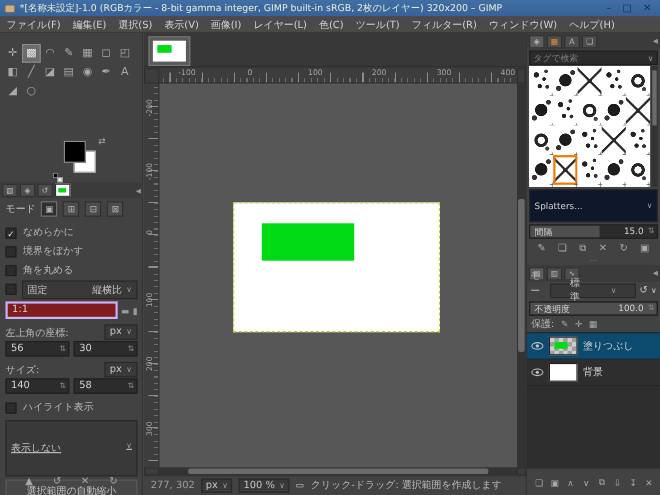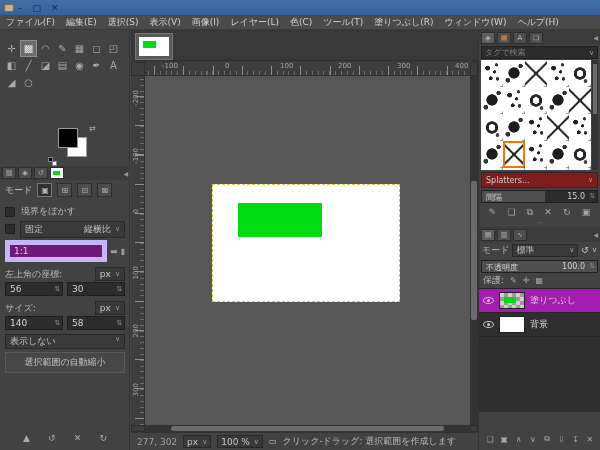--- a/index.html
+++ b/index.html
@@ -40,30 +40,30 @@
   .opt-title { color:#dcdcdc; padding:1px 2px 4px; }
   .mode-row { display:flex; align-items:center; gap:5px; padding:1px 2px 6px; }
   .mode-btn { width:15px; height:14px; background:#4c4c4c; border:1px solid #2d2d2d; color:#b5b5b5; font-size:8px; display:flex; align-items:center; justify-content:center; }
   .mode-btn.active { background:#2f2f2f; border:1px solid #777; }
   .cbrow { display:flex; align-items:center; gap:6px; height:17px; padding:0 2px; color:#b9b9b9; }
   .cb { width:10px; height:10px; background:#2c2c2c; border:1px solid #1f1f1f; color:#e8e8e8; font-size:8px; line-height:9px; text-align:center; flex:0 0 auto; }
   .cb.checked::after { content:"✓"; }
   .fixedrow { display:flex; align-items:center; gap:5px; height:18px; padding:0 2px; }
   .combo { background:#393939; border:1px solid #282828; color:#c4c4c4; display:flex; align-items:center; gap:4px; padding:1px 4px; }
   .combo .chev { font-size:7px; color:#9a9a9a; }
-  .field { background:#701a75; border:5px solid #c4b5fd; color:#d5d5d5; padding:1px 4px; }
+  .field { background:#7f1d1d; border:2px solid #c4b5fd; color:#d5d5d5; padding:1px 4px; }
   .ratiorow { display:flex; align-items:center; gap:3px; margin:2px 2px 4px; }
   .ratiorow .field { flex:1; }
   .orient { color:#9a9a9a; font-size:8px; }
   .lblrow { display:flex; align-items:center; height:16px; padding:0 2px; color:#b9b9b9; }
   .lblrow .combo { margin-left:auto; }
   .spinrow { display:flex; gap:4px; margin:0 2px 4px; }
   .spin { flex:1; display:flex; align-items:center; background:#2c2c2c; border:1px solid #1f1f1f; padding:1px 2px 1px 4px; color:#d5d5d5; }
   .spin .arrows { margin-left:auto; color:#8a8a8a; font-size:7px; }
-  .wide-combo { display:flex; align-items:flex-start; background:#393939; border:1px solid #282828; margin:3px 2px; padding:0 4px; color:#c4c4c4; }
+  .wide-combo { display:flex; align-items:flex-start; background:#393939; border:1px solid #282828; margin:3px 2px; padding:18px 4px; color:#c4c4c4;text-decoration:underline; }
   .wide-combo .chev { margin-left:auto; font-size:7px; color:#9a9a9a; }
   .push-btn { margin:2px 2px; border:1px solid #5a5a5a; background:#474747; color:#c4c4c4; text-align:center; padding:3px 2px; }
   .opt-footer { position:absolute; left:0; top:398px; width:130px; height:20px; display:flex; align-items:center; justify-content:space-around; padding:0 14px; color:#a9a9a9; font-size:9px; }
 
   
   .canvas-area { position:absolute; left:131px; top:30px; width:347px; height:420px; background:#3c3c3c; }
   .tabstrip { position:absolute; left:0; top:0; width:100%; height:31px; background:#383838; border-bottom:1px solid #2e2e2e; }
   .imgtab { position:absolute; left:4px; top:3px; width:38px; height:27px; background:#5a5a5a; border:1px solid #787878; display:flex; align-items:center; justify-content:center; }
   .imgtab .tthumb { width:30px; height:19px; background:#fff; position:relative; }
   .imgtab .tthumb i { position:absolute; left:4px; top:4px; width:13px; height:7px; }
@@ -106,69 +106,70 @@
   .bgrid { position:absolute; left:0; top:0; right:7px; bottom:0; background:#fff; display:flex; flex-wrap:wrap; align-content:flex-start; overflow:hidden; }
   .bcell { width:22px; height:27px; position:relative; }
   .bcell::after { content:"+"; position:absolute; right:-2px; bottom:-4px; color:#555; font-size:7px; }
   .bcell.sel { outline:2px solid #f57900; outline-offset:-2px; }
   .bscroll { position:absolute; right:0; top:0; width:6px; height:100%; background:#333; }
   .bscroll i { position:absolute; left:1px; right:1px; top:4%; height:45%; background:#6b6b6b; display:block; }
   .b0 { background:radial-gradient(circle at 50% 48%, #1d1d1d 0 30%, transparent 33%), radial-gradient(circle at 22% 75%, #333 0 8%, transparent 10%), radial-gradient(circle at 80% 22%, #333 0 7%, transparent 9%), #fff; }
   .b1 { background:radial-gradient(circle at 50% 50%, transparent 0 18%, #262626 20% 34%, transparent 37%), radial-gradient(circle at 75% 78%, #444 0 6%, transparent 8%), #fff; }
   .b2 { background:radial-gradient(circle at 30% 30%, #222 0 9%, transparent 11%), radial-gradient(circle at 62% 44%, #222 0 7%, transparent 9%), radial-gradient(circle at 44% 68%, #222 0 8%, transparent 10%), radial-gradient(circle at 75% 70%, #333 0 6%, transparent 8%), radial-gradient(circle at 70% 18%, #333 0 5%, transparent 7%), #fff; }
   .b3 { background:linear-gradient(45deg, transparent 46%, #2a2a2a 48% 52%, transparent 54%), linear-gradient(-45deg, transparent 46%, #2a2a2a 48% 52%, transparent 54%), radial-gradient(circle at 50% 50%, #222 0 10%, transparent 12%), #fff; }
-  .namerow { display:flex; align-items:center; height:16px; margin:2px 2px 0; background:#7f1d1d; border:1px solid #282828; padding:0 4px; color:#cfcfcf; font-size:8px; }
+  .namerow { display:flex; align-items:center; height:30px; margin:2px 2px 0; background:#0f172a; border:1px solid #282828; padding:0 4px; color:#cfcfcf; font-size:8px; }
   .namerow .chev { margin-left:auto; font-size:7px; color:#9a9a9a; }
   .slider { position:relative; height:13px; margin:2px 2px 0; background:#2c2c2c; border:1px solid #1f1f1f; overflow:hidden; }
   .slider .fill { position:absolute; left:0; top:0; bottom:0; background:#4f4f4f; }
   .slider .slbl { position:absolute; left:4px; top:1px; font-size:8px; color:#d0d0d0; }
   .slider .sval { position:absolute; right:12px; top:1px; font-size:8px; color:#d0d0d0; }
   .slider .sarr { position:absolute; right:2px; top:1px; font-size:7px; color:#8a8a8a; }
   .bactions { display:flex; align-items:center; justify-content:space-around; height:16px; margin:1px 4px; color:#a9a9a9; font-size:9px; }
   .splitter { text-align:center; color:#8a8a8a; font-size:7px; height:6px; line-height:5px; }
   .lmode { display:flex; align-items:center; gap:3px; height:16px; padding:0 3px; }
   .lmode .mlabel { color:#b9b9b9; }
-  .lmode .combo { flex:1; height:13px; padding:0 3px;gap:28px; }
+  .lmode .combo { flex:1; height:13px; padding:0 17px;gap:28px; }
   .locks { display:flex; align-items:center; gap:6px; height:14px; padding:0 4px; color:#b9b9b9; }
   .locks .licon { color:#a9a9a9; font-size:8px; }
   .layerlist { margin-top:1px; background:#2e2e2e; height:124px; border-top:1px solid #262626; }
   .layerrow { display:flex; align-items:center; gap:5px; height:24px; padding:0 4px; border-bottom:1px solid #262626; }
-  .layerrow.sel { background:#a21caf; }
+  .layerrow.sel { background:#0c4a6e; }
   .eye { width:11px; height:7px; border:1px solid #c2c2c2; border-radius:50%; position:relative; flex:0 0 auto; }
   .eye::after { content:""; position:absolute; left:3px; top:1px; width:3px; height:3px; border-radius:50%; background:#c2c2c2; }
   .lthumb { width:26px; height:17px; border:1px solid #1f1f1f; position:relative; flex:0 0 auto; background:#fff; }
   .lthumb.checker { background-color:#cfcfcf; background-image:linear-gradient(45deg,#9a9a9a 25%,transparent 25%,transparent 75%,#9a9a9a 75%),linear-gradient(45deg,#9a9a9a 25%,transparent 25%,transparent 75%,#9a9a9a 75%); background-size:8px 8px; background-position:0 0,4px 4px; }
   .lthumb i { position:absolute; left:4px; top:4px; width:12px; height:6px; }
   .lname { color:#d5d5d5; }
   .lfooter { position:absolute; left:0; bottom:2px; width:122px; height:18px; display:flex; align-items:center; justify-content:space-around; padding:0 4px; color:#a9a9a9; font-size:8px; }
   .lfooter span { width:12px; text-align:center; }
   .chev { font-size:7px; }
 </style>
 </head>
 <body>
 
 <div class="titlebar">
   <span class="logo"></span>
+  <span class="wtitle">*[名称未設定]-1.0 (RGBカラー - 8-bit gamma integer, GIMP built-in sRGB, 2枚のレイヤー) 320x200 – GIMP</span>
   <span class="winbtns">
     <span>–</span>
     <span>□</span>
     <span>✕</span>
   </span>
 </div>
 
 <div class="menubar">
   <span>ファイル(F)</span>
   <span>編集(E)</span>
   <span>選択(S)</span>
   <span>表示(V)</span>
   <span>画像(I)</span>
   <span>レイヤー(L)</span>
   <span>色(C)</span>
   <span>ツール(T)</span>
-  <span>塗りつぶし(R)</span>
+  <span>フィルター(R)</span>
   <span>ウィンドウ(W)</span>
   <span>ヘルプ(H)</span>
 </div>
 
 <div class="toolbox">
   <div class="tools">
     <span class="tool">✛</span>
     <span class="tool active">▩</span>
     <span class="tool">◠</span>
     <span class="tool">✎</span>
@@ -210,22 +211,30 @@
 
     <div class="mode-row">
       <span>モード</span>
       <span class="mode-btn active">▣</span>
       <span class="mode-btn">⊞</span>
       <span class="mode-btn">⊟</span>
       <span class="mode-btn">⊠</span>
     </div>
 
     <div class="cbrow">
+      <span class="cb checked"></span>
+      <span>なめらかに</span>
+    </div>
+    <div class="cbrow">
       <span class="cb"></span>
       <span>境界をぼかす</span>
+    </div>
+    <div class="cbrow">
+      <span class="cb"></span>
+      <span>角を丸める</span>
     </div>
 
     <div class="fixedrow">
       <span class="cb"></span>
       <span class="combo" style="flex:1">
         <span>固定</span>
         <span style="margin-left:auto">縦横比</span>
         <span class="chev">∨</span>
       </span>
     </div>
@@ -264,20 +273,24 @@
       <span class="spin">
           <span>140</span>
           <span class="arrows">⇅</span>
         </span>
       <span class="spin">
           <span>58</span>
           <span class="arrows">⇅</span>
         </span>
     </div>
 
+    <div class="cbrow">
+      <span class="cb"></span>
+      <span>ハイライト表示</span>
+    </div>
 
     <div class="wide-combo">
       <span>表示しない</span>
       <span class="chev">∨</span>
     </div>
 
     <div class="push-btn">選択範囲の自動縮小</div>
 
   </div>
 

